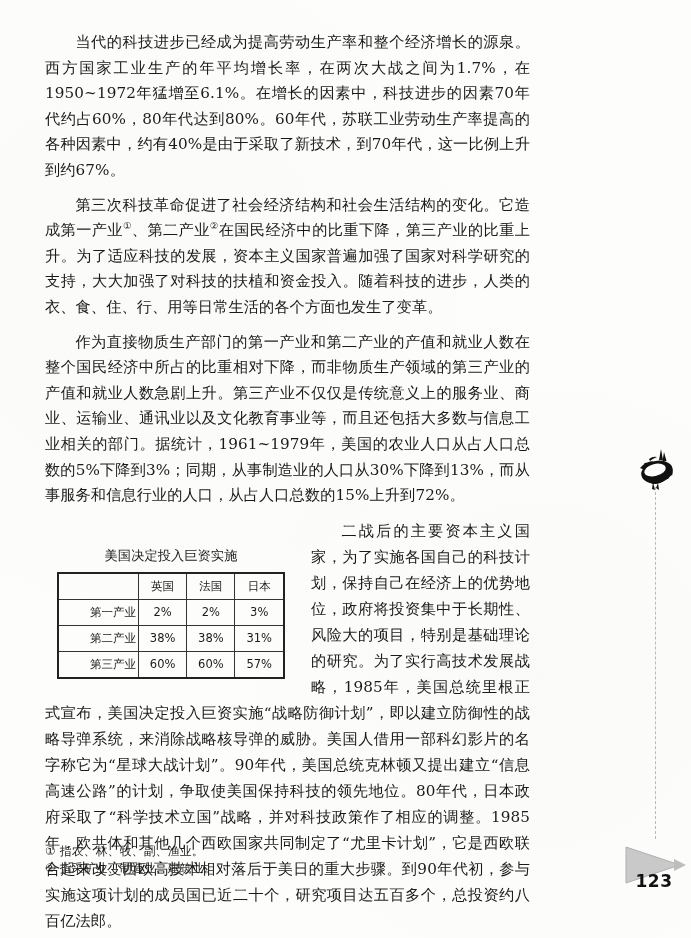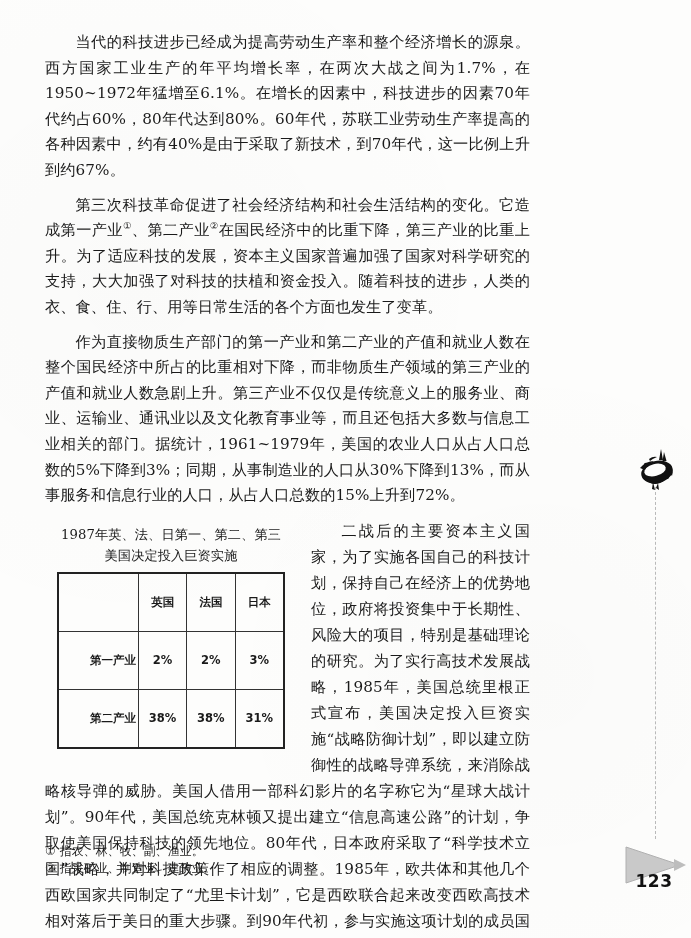--- a/index.html
+++ b/index.html
@@ -65,24 +65,24 @@
   table.stat {
     border-collapse: collapse;
     width: 228px;
     margin: 0 auto 0 12px;
     border: 2px solid #222;
     background: transparent;
   }
   table.stat td, table.stat th {
     border: 1px solid #333;
     font-size: 11.5px;
-    font-weight: bold;
+    font-weight: normal;
     height: 25px;
     text-align: center;
-    padding: 16px 2px;
+    padding: 0 2px;
     font-family: "DejaVu Sans", "Liberation Sans", sans-serif;
     letter-spacing: 0;
   }
   table.stat td.rowhdr {
     width: 72px;
     text-align: right;
     padding-left: 5px;
     font-size: 11.5px;
   }
   table.stat td.corner { width: 72px; }
@@ -157,21 +157,21 @@
   <div class="content">
 
     <p class="para gap">当代的科技进步已经成为提高劳动生产率和整个经济增长的源泉。西方国家工业生产的年平均增长率，在两次大战之间为1.7%，在1950~1972年猛增至6.1%。在增长的因素中，科技进步的因素70年代约占60%，80年代达到80%。60年代，苏联工业劳动生产率提高的各种因素中，约有40%是由于采取了新技术，到70年代，这一比例上升到约67%。</p>
 
     <p class="para gap"><span>第三次科技革命促进了社会经济结构和社会生活结构的变化。它造成第一产业</span><span class="sup">①</span><span>、第二产业</span><span class="sup">②</span><span>在国民经济中的比重下降，第三产业的比重上升。为了适应科技的发展，资本主义国家普遍加强了国家对科学研究的支持，大大加强了对科技的扶植和资金投入。随着科技的进步，人类的衣、食、住、行、用等日常生活的各个方面也发生了变革。</span></p>
 
     <p class="para gap">作为直接物质生产部门的第一产业和第二产业的产值和就业人数在整个国民经济中所占的比重相对下降，而非物质生产领域的第三产业的产值和就业人数急剧上升。第三产业不仅仅是传统意义上的服务业、商业、运输业、通讯业以及文化教育事业等，而且还包括大多数与信息工业相关的部门。据统计，1961~1979年，美国的农业人口从占人口总数的5%下降到3%；同期，从事制造业的人口从30%下降到13%，而从事服务和信息行业的人口，从占人口总数的15%上升到72%。</p>
 
     <div class="figure-wrap">
       <div class="figure-caption">
-        <span>1987年英、法、日第一、第二、第三</span><br>
+        <br>
         <span>美国决定投入巨资实施</span>
       </div>
       <table class="stat">
         <tbody>
           <tr>
             <td class="corner"></td>
             <td>英国</td>
             <td>法国</td>
             <td>日本</td>
           </tr>
@@ -179,20 +179,26 @@
             <td class="rowhdr">第一产业</td>
             <td>2%</td>
             <td>2%</td>
             <td>3%</td>
           </tr>
           <tr>
             <td class="rowhdr">第二产业</td>
             <td>38%</td>
             <td>38%</td>
             <td>31%</td>
+          </tr>
+          <tr>
+            <td class="rowhdr">第三产业</td>
+            <td>60%</td>
+            <td>60%</td>
+            <td>57%</td>
           </tr>
         </tbody>
       </table>
     </div>
 
     <p class="wrapped-para">二战后的主要资本主义国家，为了实施各国自己的科技计划，保持自己在经济上的优势地位，政府将投资集中于长期性、风险大的项目，特别是基础理论的研究。为了实行高技术发展战略，1985年，美国总统里根正式宣布，美国决定投入巨资实施“战略防御计划”，即以建立防御性的战略导弹系统，来消除战略核导弹的威胁。美国人借用一部科幻影片的名字称它为“星球大战计划”。90年代，美国总统克林顿又提出建立“信息高速公路”的计划，争取使美国保持科技的领先地位。80年代，日本政府采取了“科学技术立国”战略，并对科技政策作了相应的调整。1985年，欧共体和其他几个西欧国家共同制定了“尤里卡计划”，它是西欧联合起来改变西欧高技术相对落后于美日的重大步骤。到90年代初，参与实施这项计划的成员国已近二十个，研究项目达五百多个，总投资约八百亿法郎。</p>
     <div class="clearer"></div>
     <p class="para">科学技术的进步也影响到人们的日常生活。人造纤维工业的出现，使人</p>
   </div>
 

